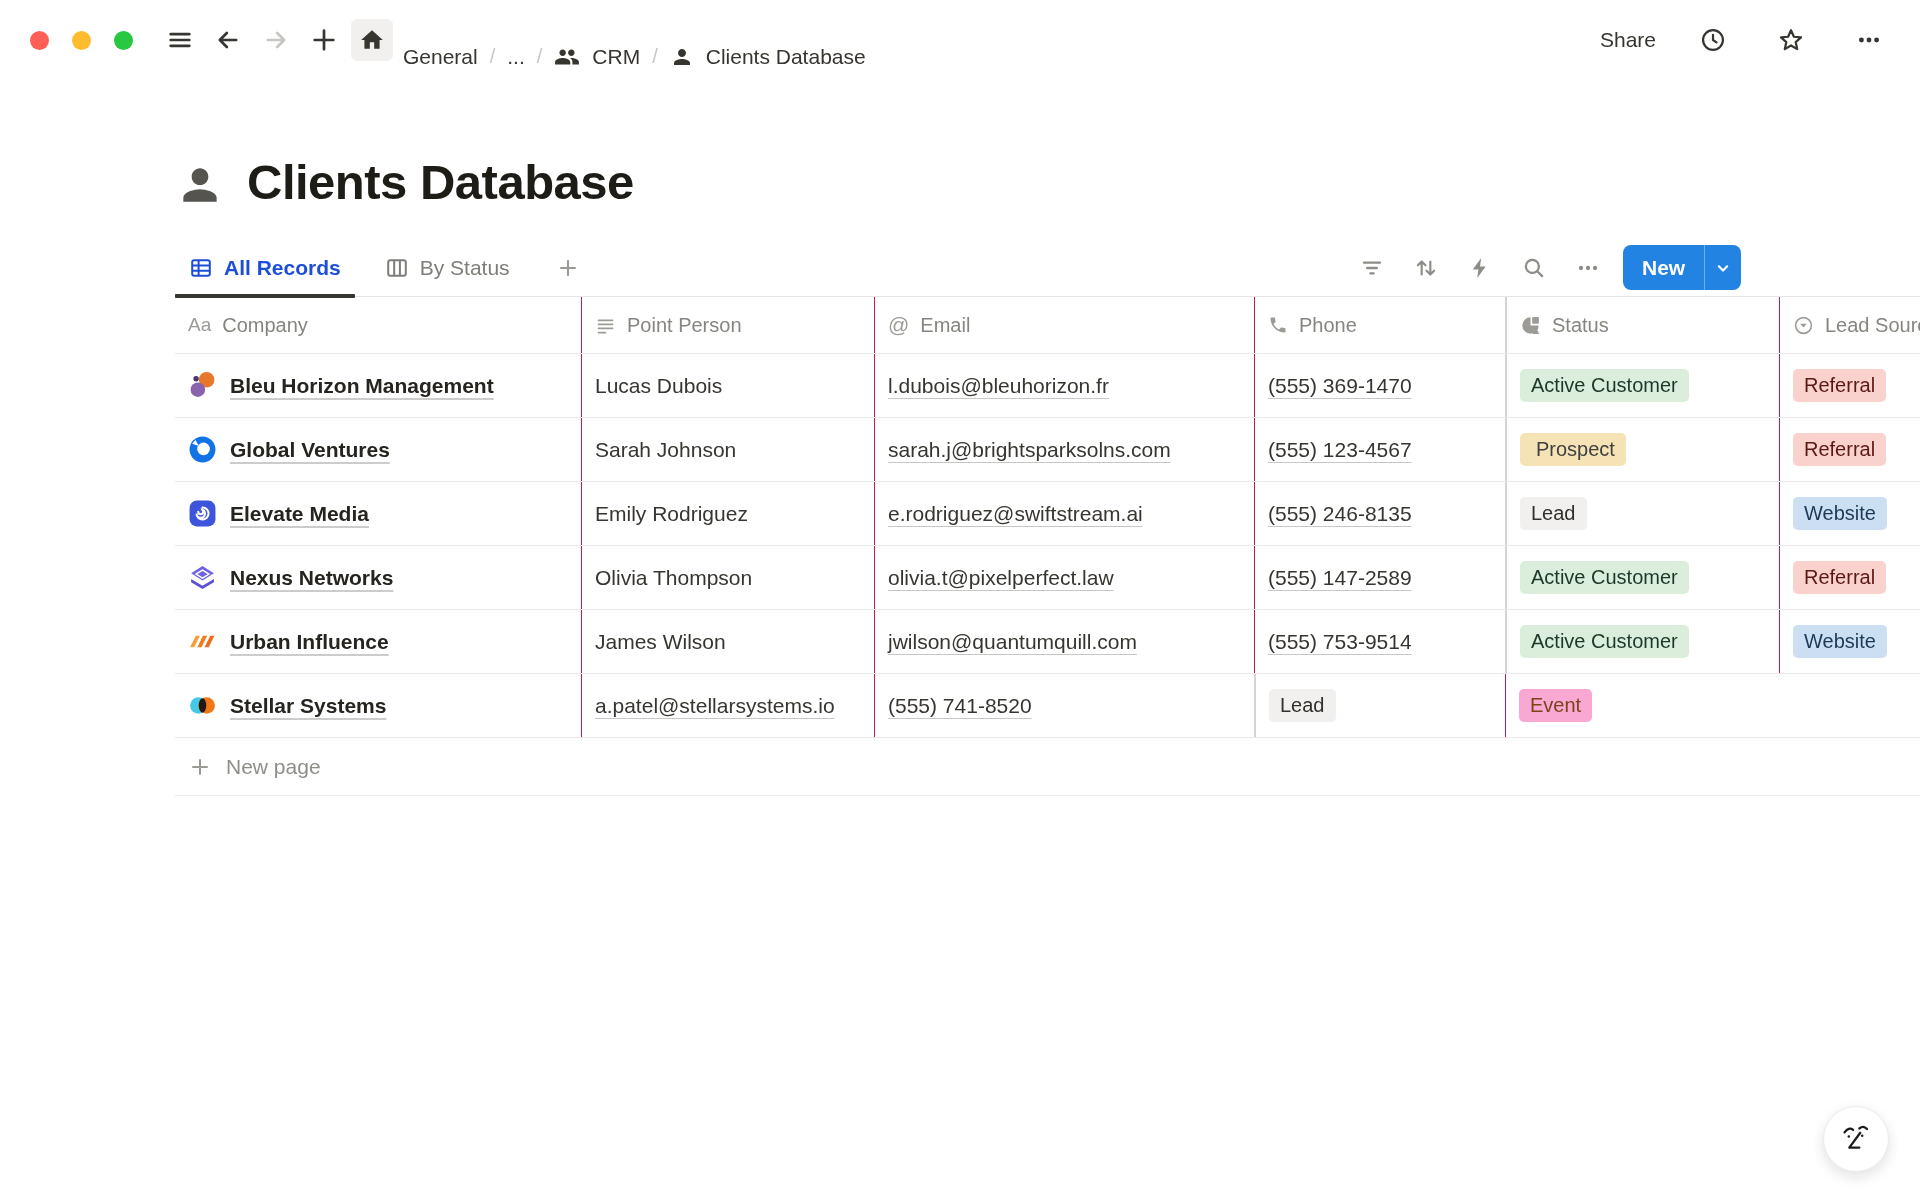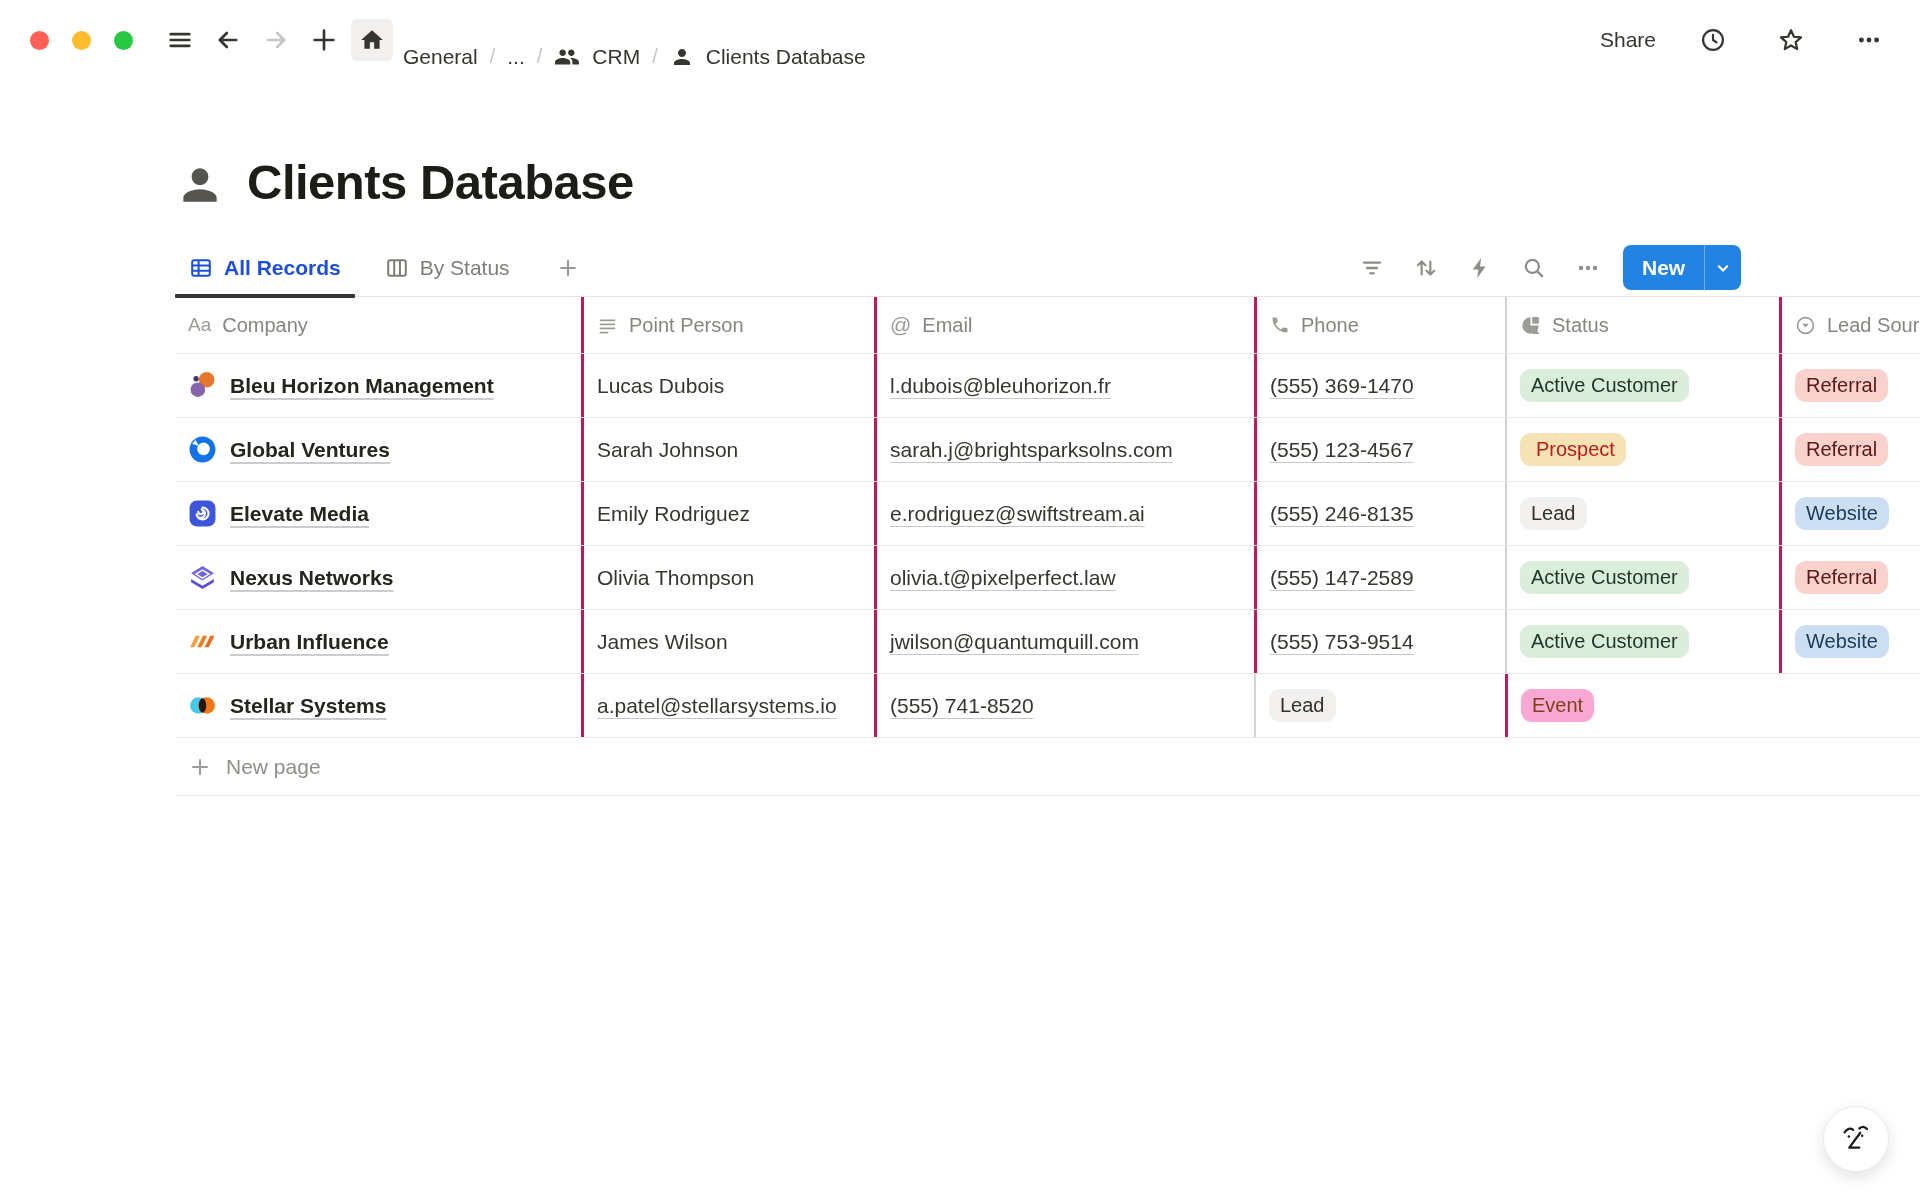--- a/index.html
+++ b/index.html
@@ -52,32 +52,32 @@
              border:none; padding:0; overflow:hidden; color:#fff; font-family:inherit; }
   .new-main { padding:0 19px; display:flex; align-items:center; font-size:21px; font-weight:700; }
   .new-chevron { width:37px; display:flex; align-items:center; justify-content:center;
                  border-left:1px solid rgba(255,255,255,0.35); }
 
   
   .table { width:1844px; }
   .trow { display:grid; grid-template-columns:406px 293px 380px 251px 274px 240px;
           border-bottom:1px solid #EAE9E6; }
   .cell { display:flex; align-items:center; padding-left:13px; white-space:nowrap; overflow:hidden; }
-  .cell.c2,.cell.c3,.cell.c4,.cell.c6 { border-left:3px solid #be185d; }
+  .cell.c2,.cell.c3,.cell.c4,.cell.c6 { border-left:1px solid #be185d; }
   .cell.c5 { border-left:2px solid #D4D3D0; }
   .thead .cell { height:56px; color:#87857F; font-size:20px; gap:11px; }
   .th-glyph { font-size:19px; color:#9C9B96; }
   .tbody .cell { height:63px; font-size:21px; }
   .company-cell { gap:13px; }
   .company-name { font-weight:700; color:#25241F;
                   text-decoration:underline; text-decoration-color:rgba(55,53,47,0.25);
                   text-decoration-thickness:1.5px; text-underline-offset:5px; }
   .u { text-decoration:underline; text-decoration-color:rgba(55,53,47,0.28);
        text-decoration-thickness:1.4px; text-underline-offset:5px; }
-  .badge { font-size:20px; line-height:1.25; padding:4px 11px; border-radius:11px; }
+  .badge { font-size:20px; line-height:1.25; padding:4px 11px; border-radius:5px; }
   .newpage { display:flex; align-items:center; gap:14px; height:58px; padding-left:13px;
              color:#8F8E89; font-size:21px; border-bottom:1px solid #EAE9E6; width:1844px;
              background:none; border-top:none; border-left:none; border-right:none; font-family:inherit; }
 
   .logo { width:29px; height:29px; flex:0 0 29px; }
 
   
   .ai-fab { position:absolute; right:31px; bottom:28px; width:66px; height:66px; border-radius:50%;
             background:#fff; border:1px solid #ECEBE9; box-shadow:0 5px 14px rgba(15,15,15,0.12);
             display:flex; align-items:center; justify-content:center; padding:0; }
@@ -361,21 +361,21 @@
         <div class="cell c2">
             <span>Sarah Johnson</span>
           </div>
         <div class="cell c3">
             <span class="u">sarah.j@brightsparksolns.com</span>
           </div>
         <div class="cell c4">
             <span class="u">(555) 123-4567</span>
           </div>
         <div class="cell c5">
-            <span class="badge" style="background-color: rgb(246, 227, 181); color: #b91c1c; padding-left: 16px;">Prospect</span>
+            <span class="badge" style="background-color: rgb(246, 227, 181); color: #404040; padding-left: 16px;">Prospect</span>
           </div>
         <div class="cell c6">
             <span class="badge" style="background-color: rgb(249, 210, 206); color: rgb(93, 23, 21);">Referral</span>
           </div>
       </div>
 
       <div class="trow">
         <div class="cell c1 company-cell">
           <span class="logo">
             <svg viewBox="0 0 28 28" width="29" height="29">

